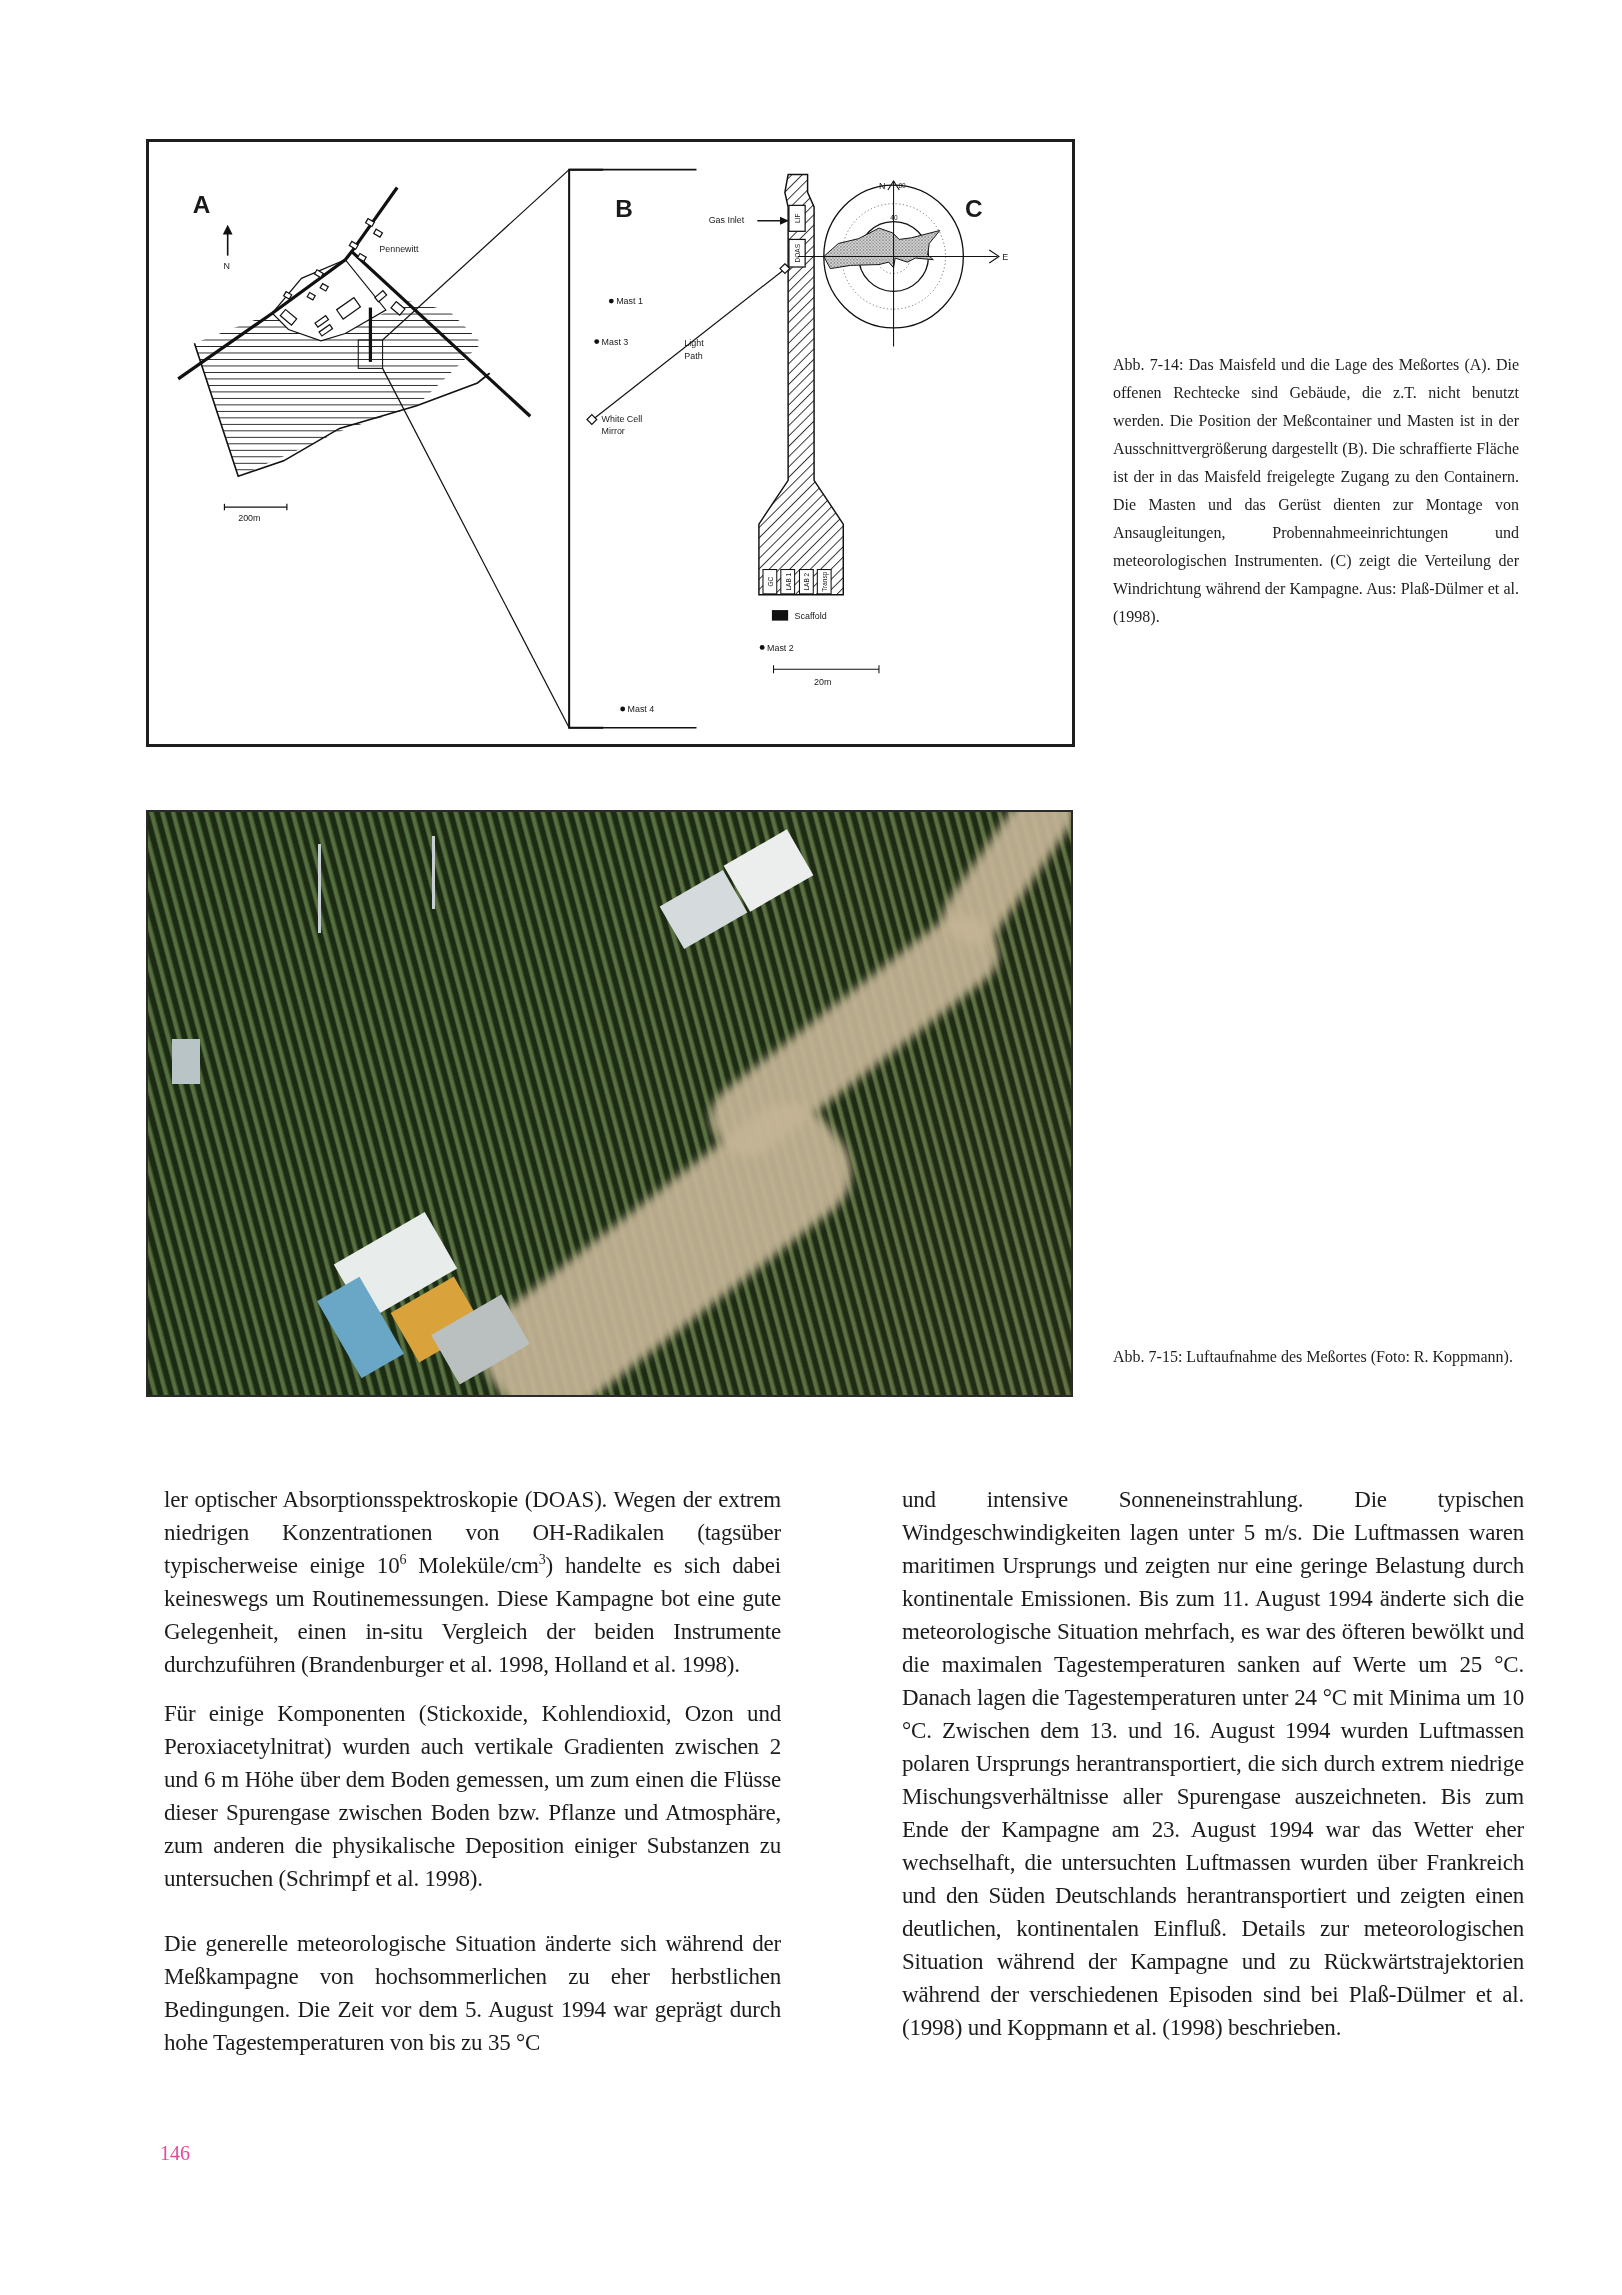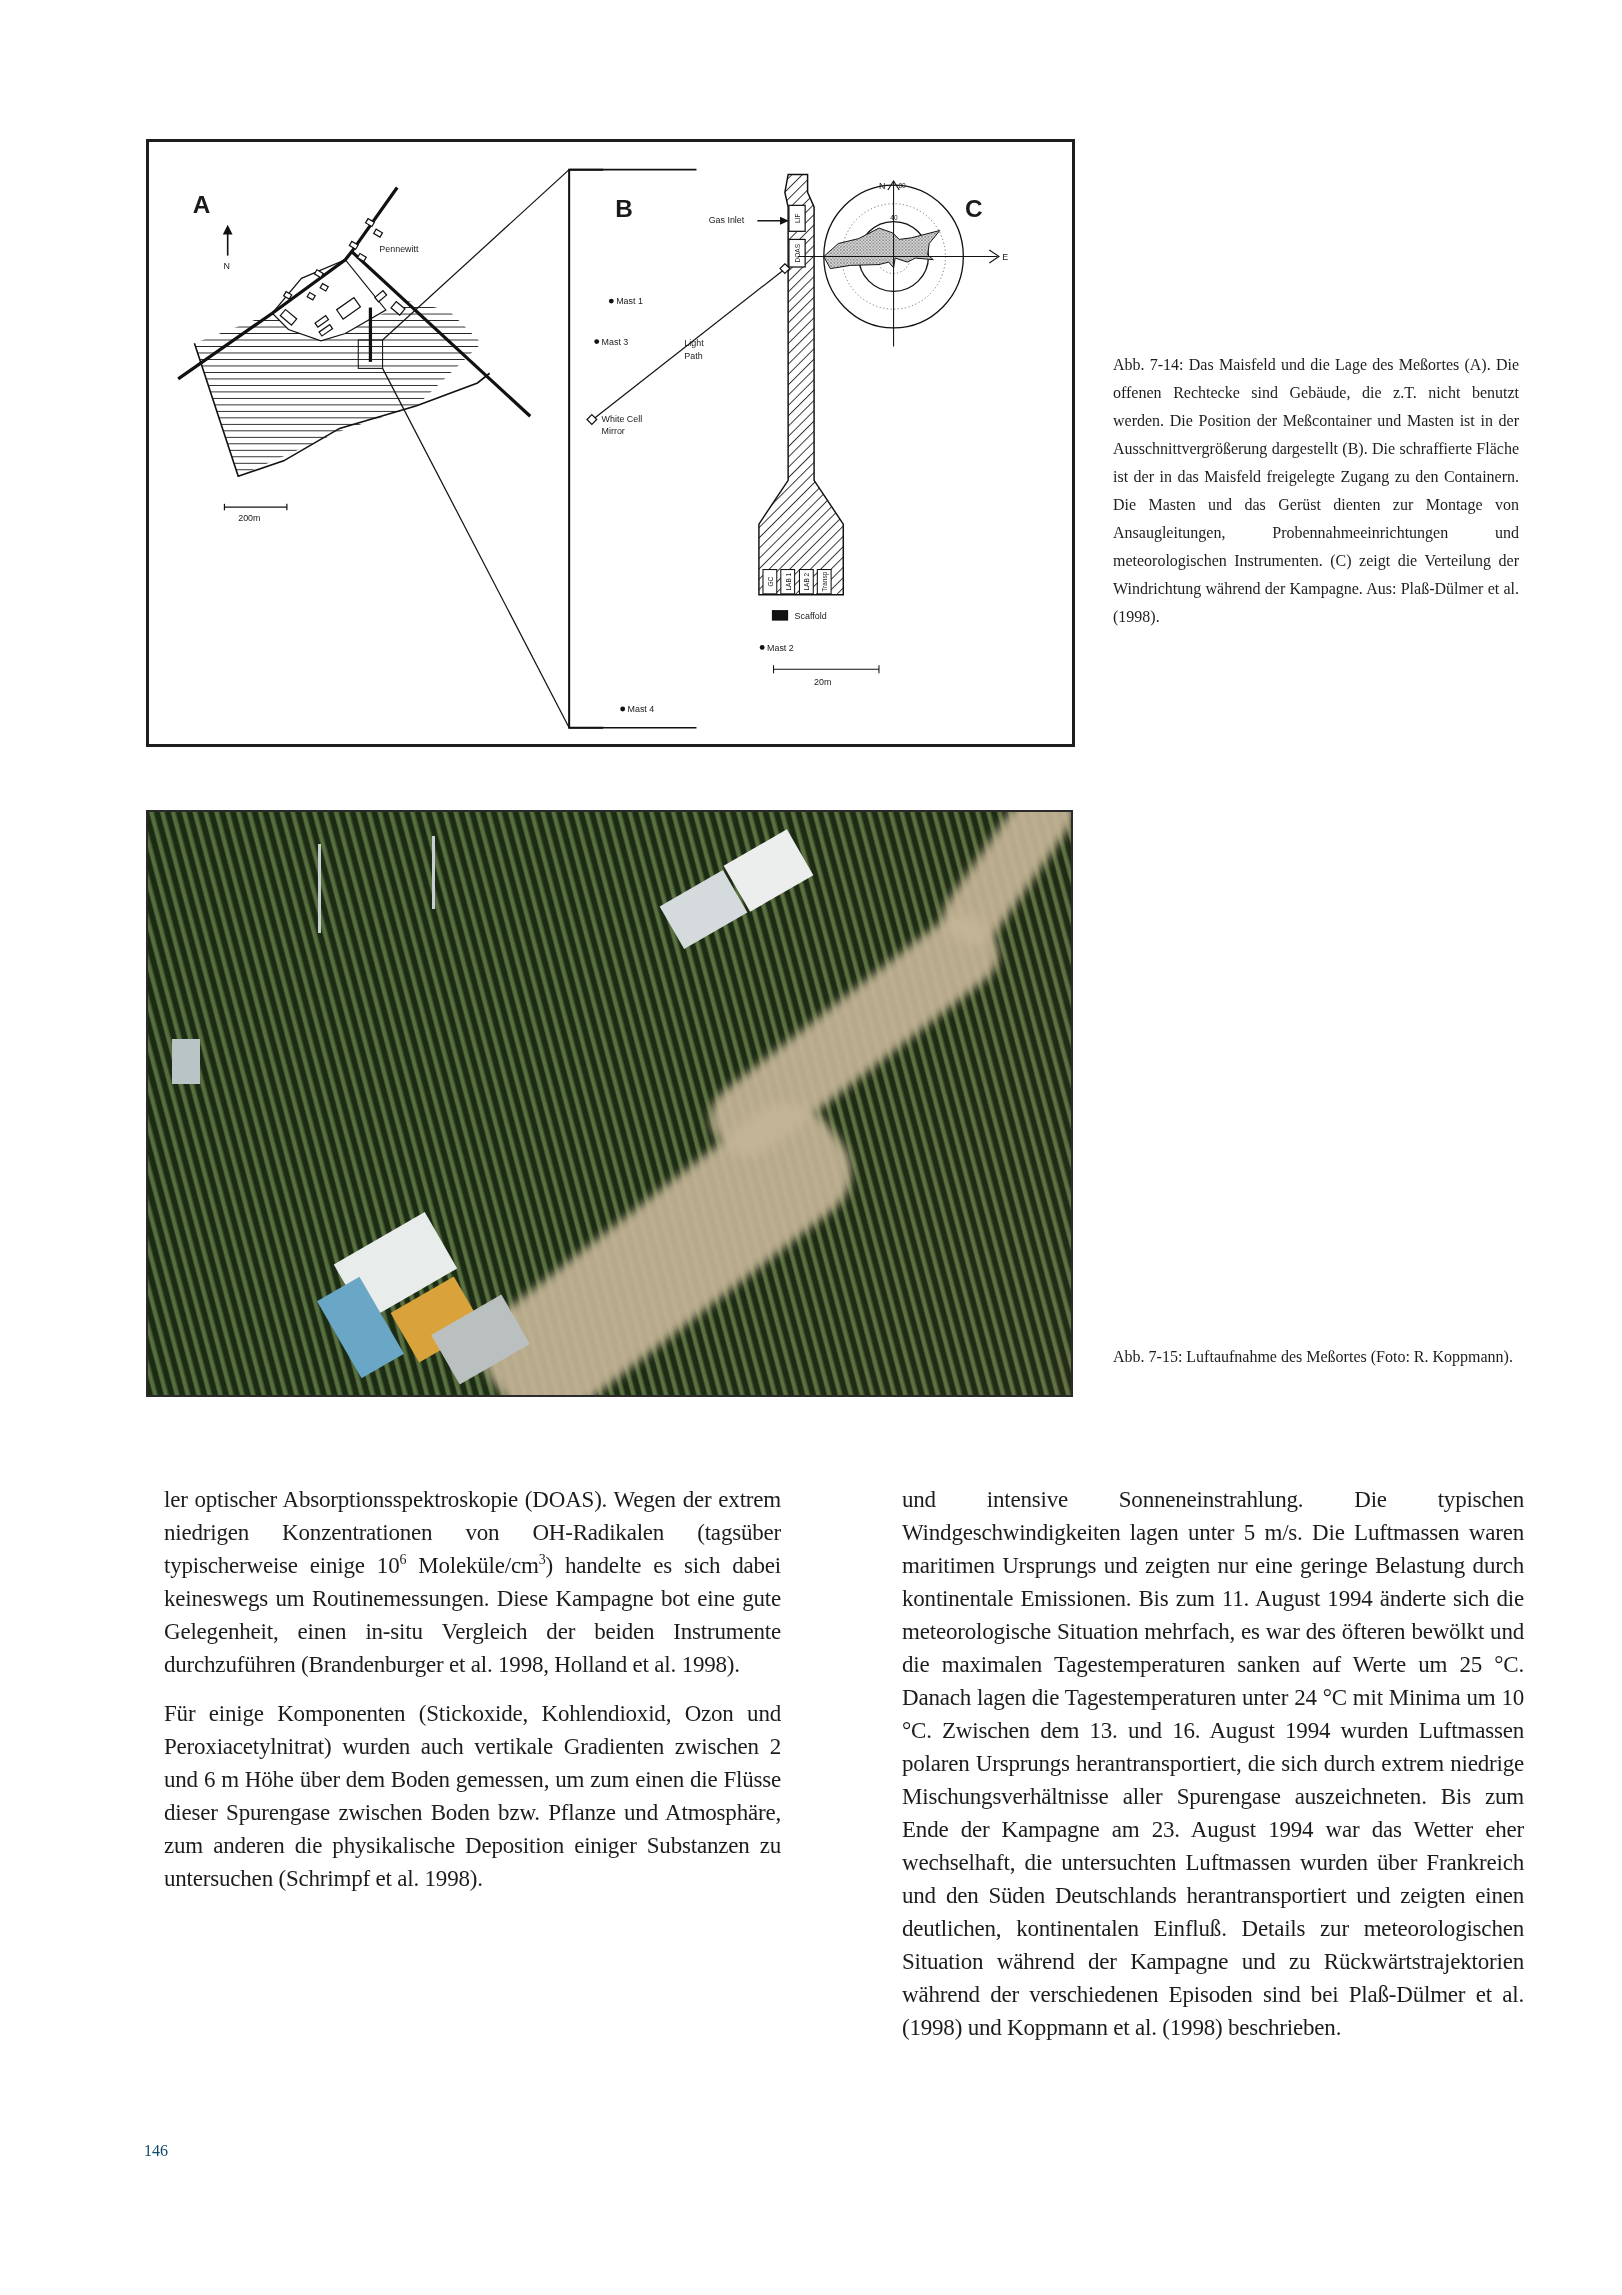--- a/index.html
+++ b/index.html
@@ -27,21 +27,21 @@
   .photo .bldg { position: absolute; }
 
   .body-col { position: absolute; top: 1467px; font-size: 23px; line-height: 33px;
               text-align: justify; color: #1c1c1c; letter-spacing: -0.2px; }
   .body-col.left { left: 148px; width: 649px; }
   .body-col.right { left: 886px; width: 654px; }
   .body-col p { margin: 16px; }
   .body-col p.gap { margin-top: 32px; }
   .body-col sup { font-size: 14px; line-height: 0; }
 
-  .page-num { position: absolute; left: 144px; top: 2142px; font-size: 16px; color: #0c4a6e; }
+  .page-num { position: absolute; left: 160px; top: 2142px; font-size: 20px; color: #ec4899; }
 </style>
 </head>
 <body>
 
 <div class="fig-frame">
   <svg viewBox="0 0 1138 742" xmlns="http://www.w3.org/2000/svg">
     <defs>
       <pattern id="hatchH" patternUnits="userSpaceOnUse" width="8" height="8">
         <line x1="0" y1="4" x2="8" y2="4" stroke="#222" stroke-width="1.2"></line>
       </pattern>
@@ -228,20 +228,21 @@
   <div class="bldg" style="left:170px; top:32px; width:3.2px; height:89px; background:#c7cfd2;"></div>
   <div class="bldg" style="left:284px; top:24px; width:3.2px; height:73px; background:#c7cfd2;"></div>
   <div class="bldg" style="left:24px; top:227px; width:28px; height:45px; background:#b8c4c5;"></div>
 </div>
 
 <div class="caption c2">Abb. 7-15: Luftaufnahme des Meßortes (Foto: R. Koppmann).</div>
 
 <div class="body-col left">
   <p><span>ler optischer Absorptionsspektroskopie (DOAS). Wegen der extrem niedrigen Konzentrationen von OH-Radikalen (tagsüber typischerweise einige 10</span><sup>6</sup><span> Moleküle/cm</span><sup>3</sup><span>) handelte es sich dabei keineswegs um Routinemessungen. Diese Kampagne bot eine gute Gelegenheit, einen in-situ Vergleich der beiden Instrumente durchzuführen (Brandenburger et al. 1998, Holland et al. 1998).</span></p>
   <p>Für einige Komponenten (Stickoxide, Kohlendioxid, Ozon und Peroxiacetylnitrat) wurden auch vertikale Gradienten zwischen 2 und 6 m Höhe über dem Boden gemessen, um zum einen die Flüsse dieser Spurengase zwischen Boden bzw. Pflanze und Atmosphäre, zum anderen die physikalische Deposition einiger Substanzen zu untersuchen (Schrimpf et al. 1998).</p>
+  <p class="gap">Die generelle meteorologische Situation änderte sich während der Meßkampagne von hochsommerlichen zu eher herbstlichen Bedingungen. Die Zeit vor dem 5. August 1994 war geprägt durch hohe Tagestemperaturen von bis zu 35 °C</p>
 </div>
 
 <div class="body-col right">
   <p>und intensive Sonneneinstrahlung. Die typischen Windgeschwindigkeiten lagen unter 5 m/s. Die Luftmassen waren maritimen Ursprungs und zeigten nur eine geringe Belastung durch kontinentale Emissionen. Bis zum 11. August 1994 änderte sich die meteorologische Situation mehrfach, es war des öfteren bewölkt und die maximalen Tagestemperaturen sanken auf Werte um 25 °C. Danach lagen die Tagestemperaturen unter 24 °C mit Minima um 10 °C. Zwischen dem 13. und 16. August 1994 wurden Luftmassen polaren Ursprungs herantransportiert, die sich durch extrem niedrige Mischungsverhältnisse aller Spurengase auszeichneten. Bis zum Ende der Kampagne am 23. August 1994 war das Wetter eher wechselhaft, die untersuchten Luftmassen wurden über Frankreich und den Süden Deutschlands herantransportiert und zeigten einen deutlichen, kontinentalen Einfluß. Details zur meteorologischen Situation während der Kampagne und zu Rückwärtstrajektorien während der verschiedenen Episoden sind bei Plaß-Dülmer et al. (1998) und Koppmann et al. (1998) beschrieben.</p>
 </div>
 
 <div class="page-num">146</div>
 
 
 </body></html>

